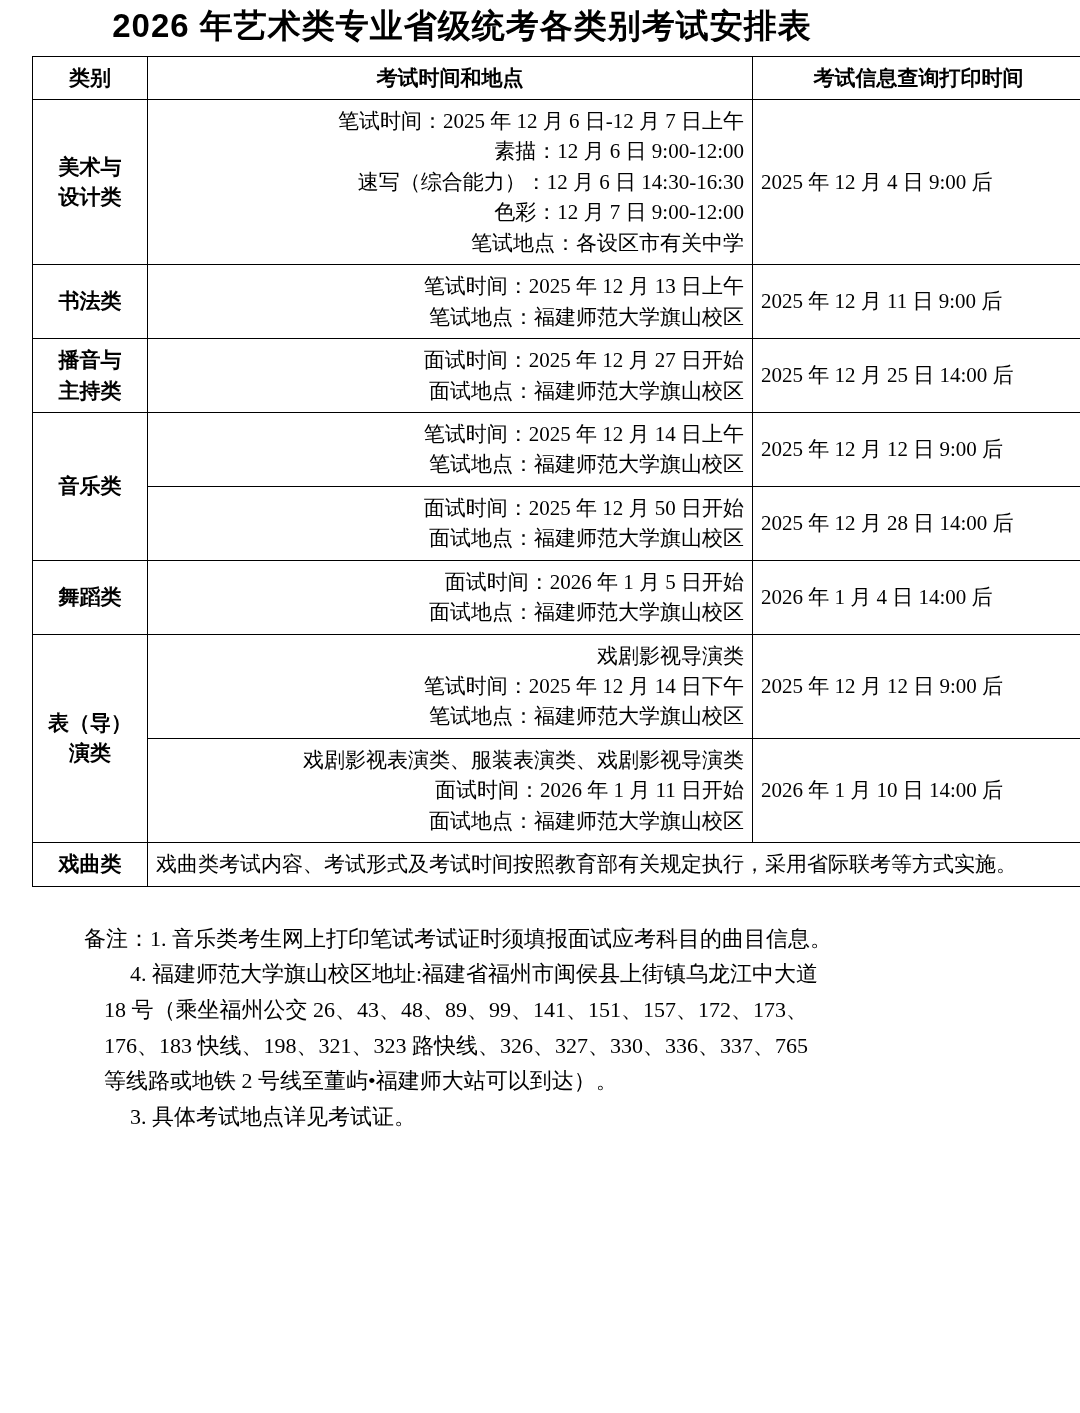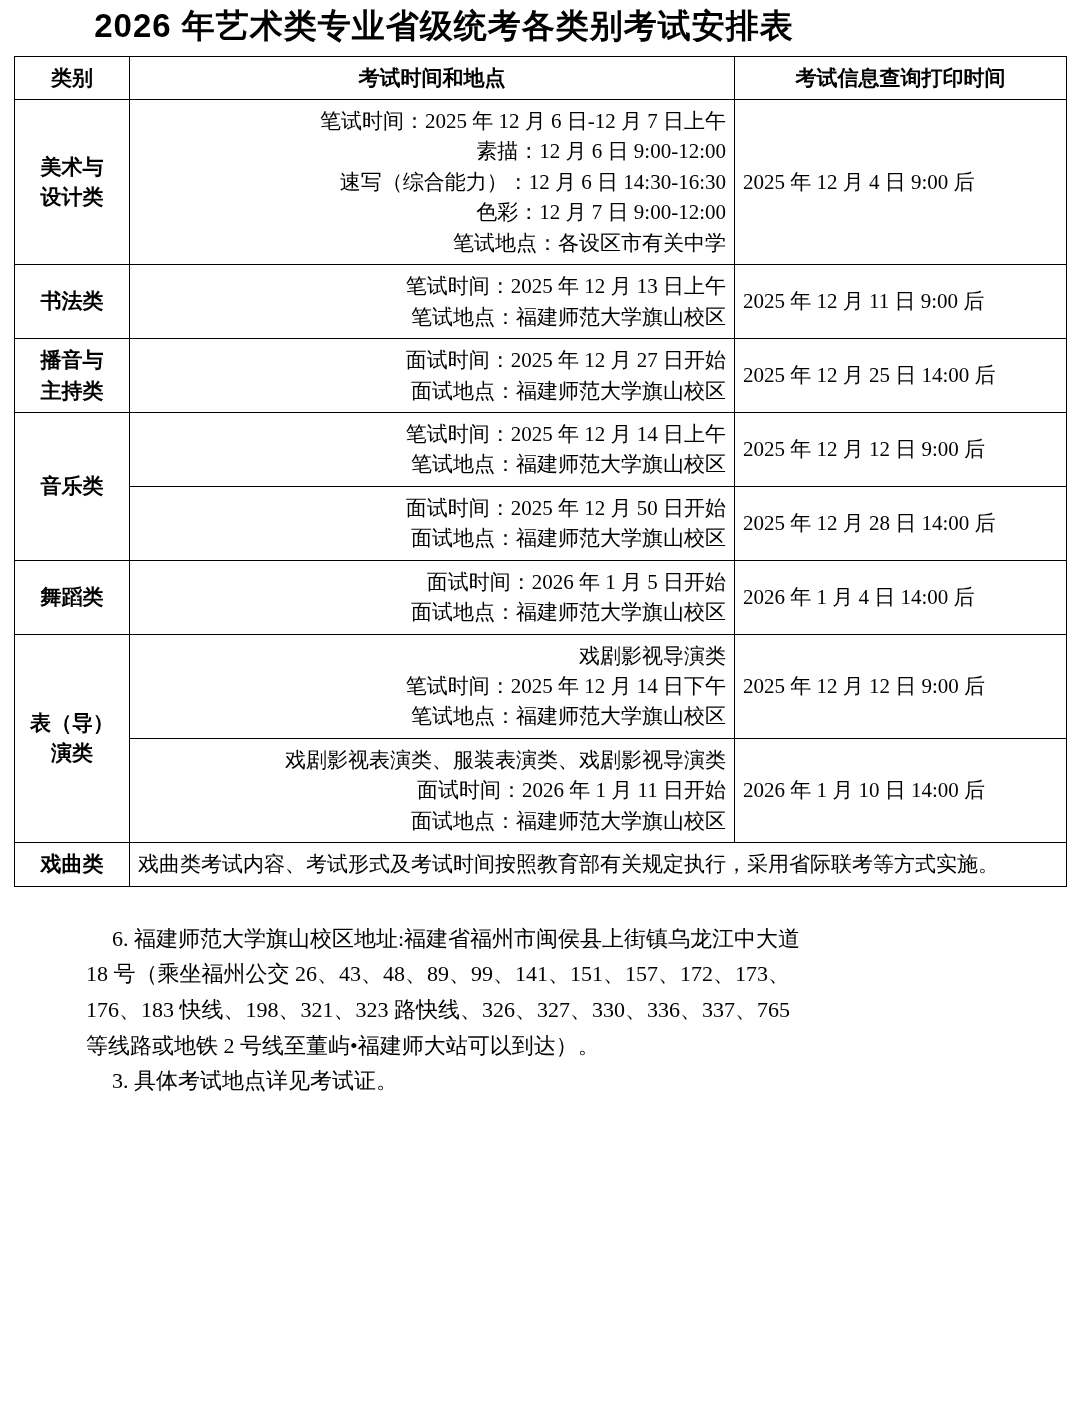--- a/index.html
+++ b/index.html
@@ -10,20 +10,21 @@
   body {
     width: 1080px;
     min-height: 1413px;
     font-family: "Liberation Serif", "DejaVu Serif", serif;
     color: #000000;
   }
   .page {
     width: 888px;
     box-sizing: border-box;
     padding: 0 14px 10px 14px;
+    margin-left: 18px;
   }
   .doc-title {
     text-align: center;
     font-family: "Liberation Sans", "DejaVu Sans", sans-serif;
     font-weight: bold;
     font-size: 33px;
     letter-spacing: 1px;
     margin: 6px 0 10px 0;
     line-height: 1.2;
   }
@@ -196,20 +197,23 @@
 
       <tr>
         <td class="cat">戏曲类</td>
         <td class="wrapline" colspan="2">戏曲类考试内容、考试形式及考试时间按照教育部有关规定执行，采用省际联考等方式实施。</td>
       </tr>
 
     </tbody>
   </table>
 
   <div class="notes">
-    <div class="n-row ind">6. 福建师范大学旗山校区地址:福建省福州市闽侯县上街镇乌龙江中大道</div>
+    <div class="n-row lead">
+      <span>备注：</span><span>1. 音乐类考生网上打印笔试考试证时须填报面试应考科目的曲目信息。</span>
+    </div>
+    <div class="n-row ind">4. 福建师范大学旗山校区地址:福建省福州市闽侯县上街镇乌龙江中大道</div>
     <div class="n-row ind2">18 号（乘坐福州公交 26、43、48、89、99、141、151、157、172、173、</div>
     <div class="n-row ind2">176、183 快线、198、321、323 路快线、326、327、330、336、337、765</div>
     <div class="n-row ind2">等线路或地铁 2 号线至董屿•福建师大站可以到达）。</div>
     <div class="n-row ind">3. 具体考试地点详见考试证。</div>
   </div>
 
 </div>
 
 </body></html>

